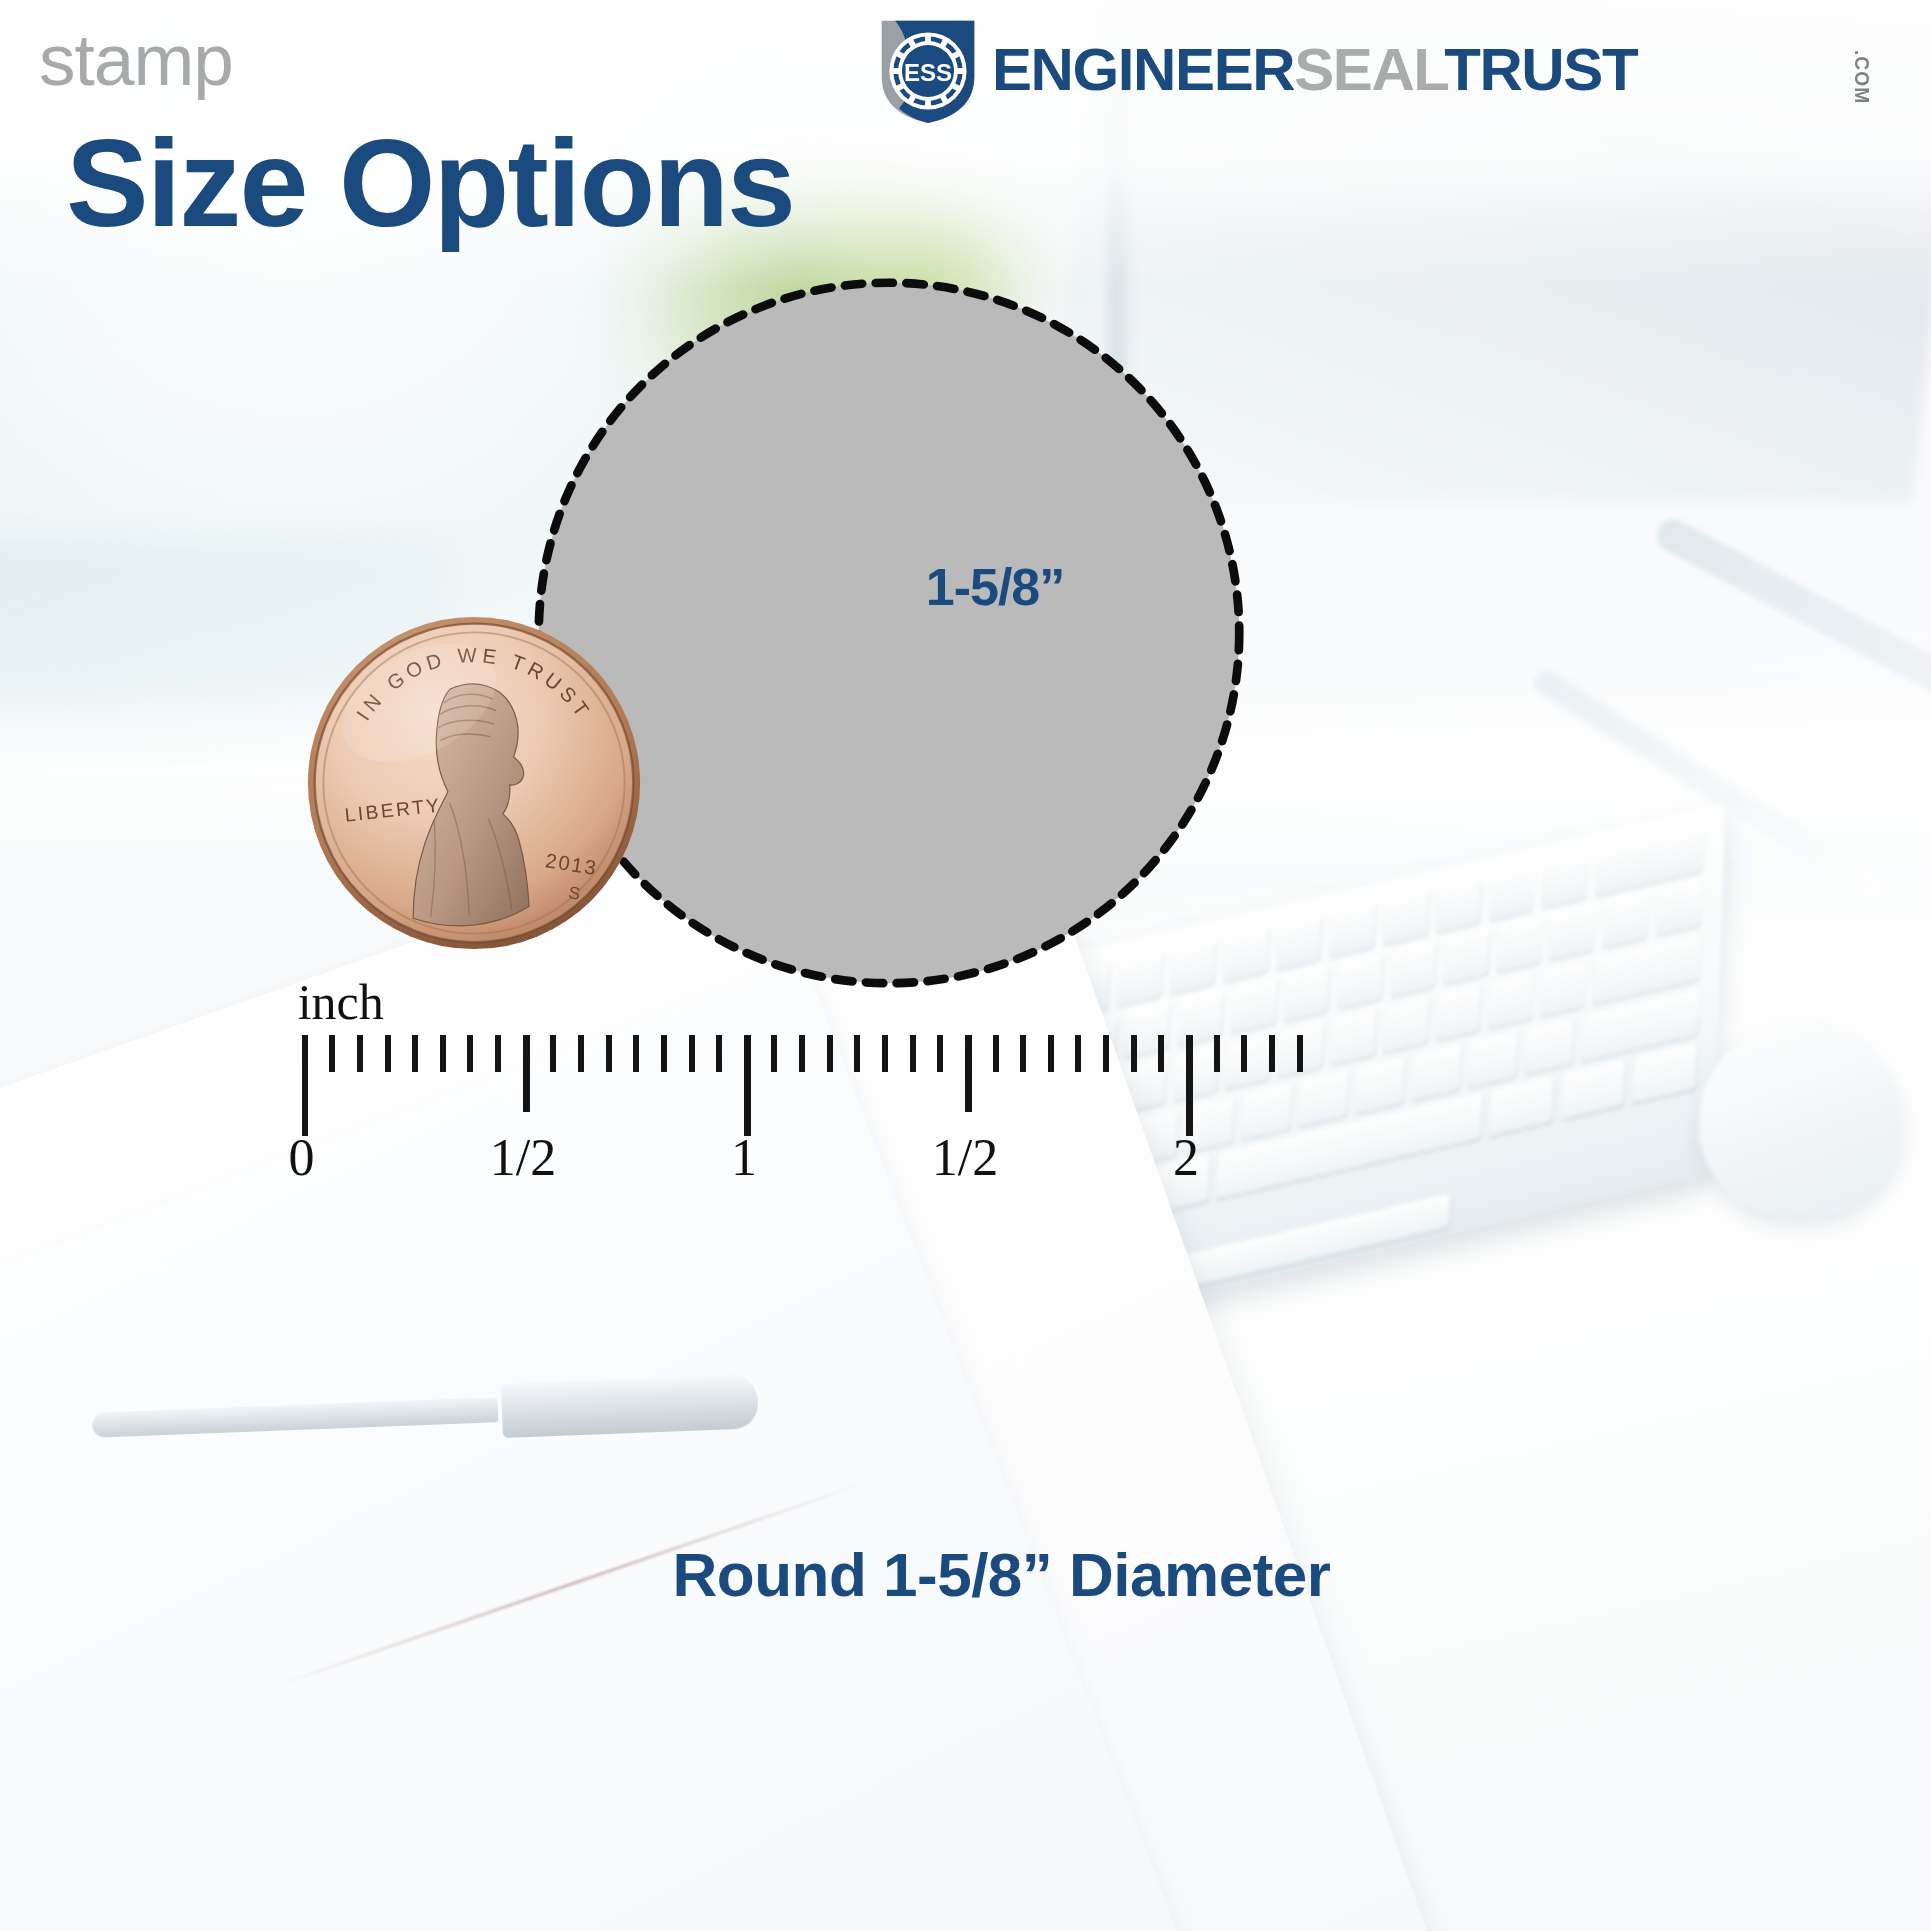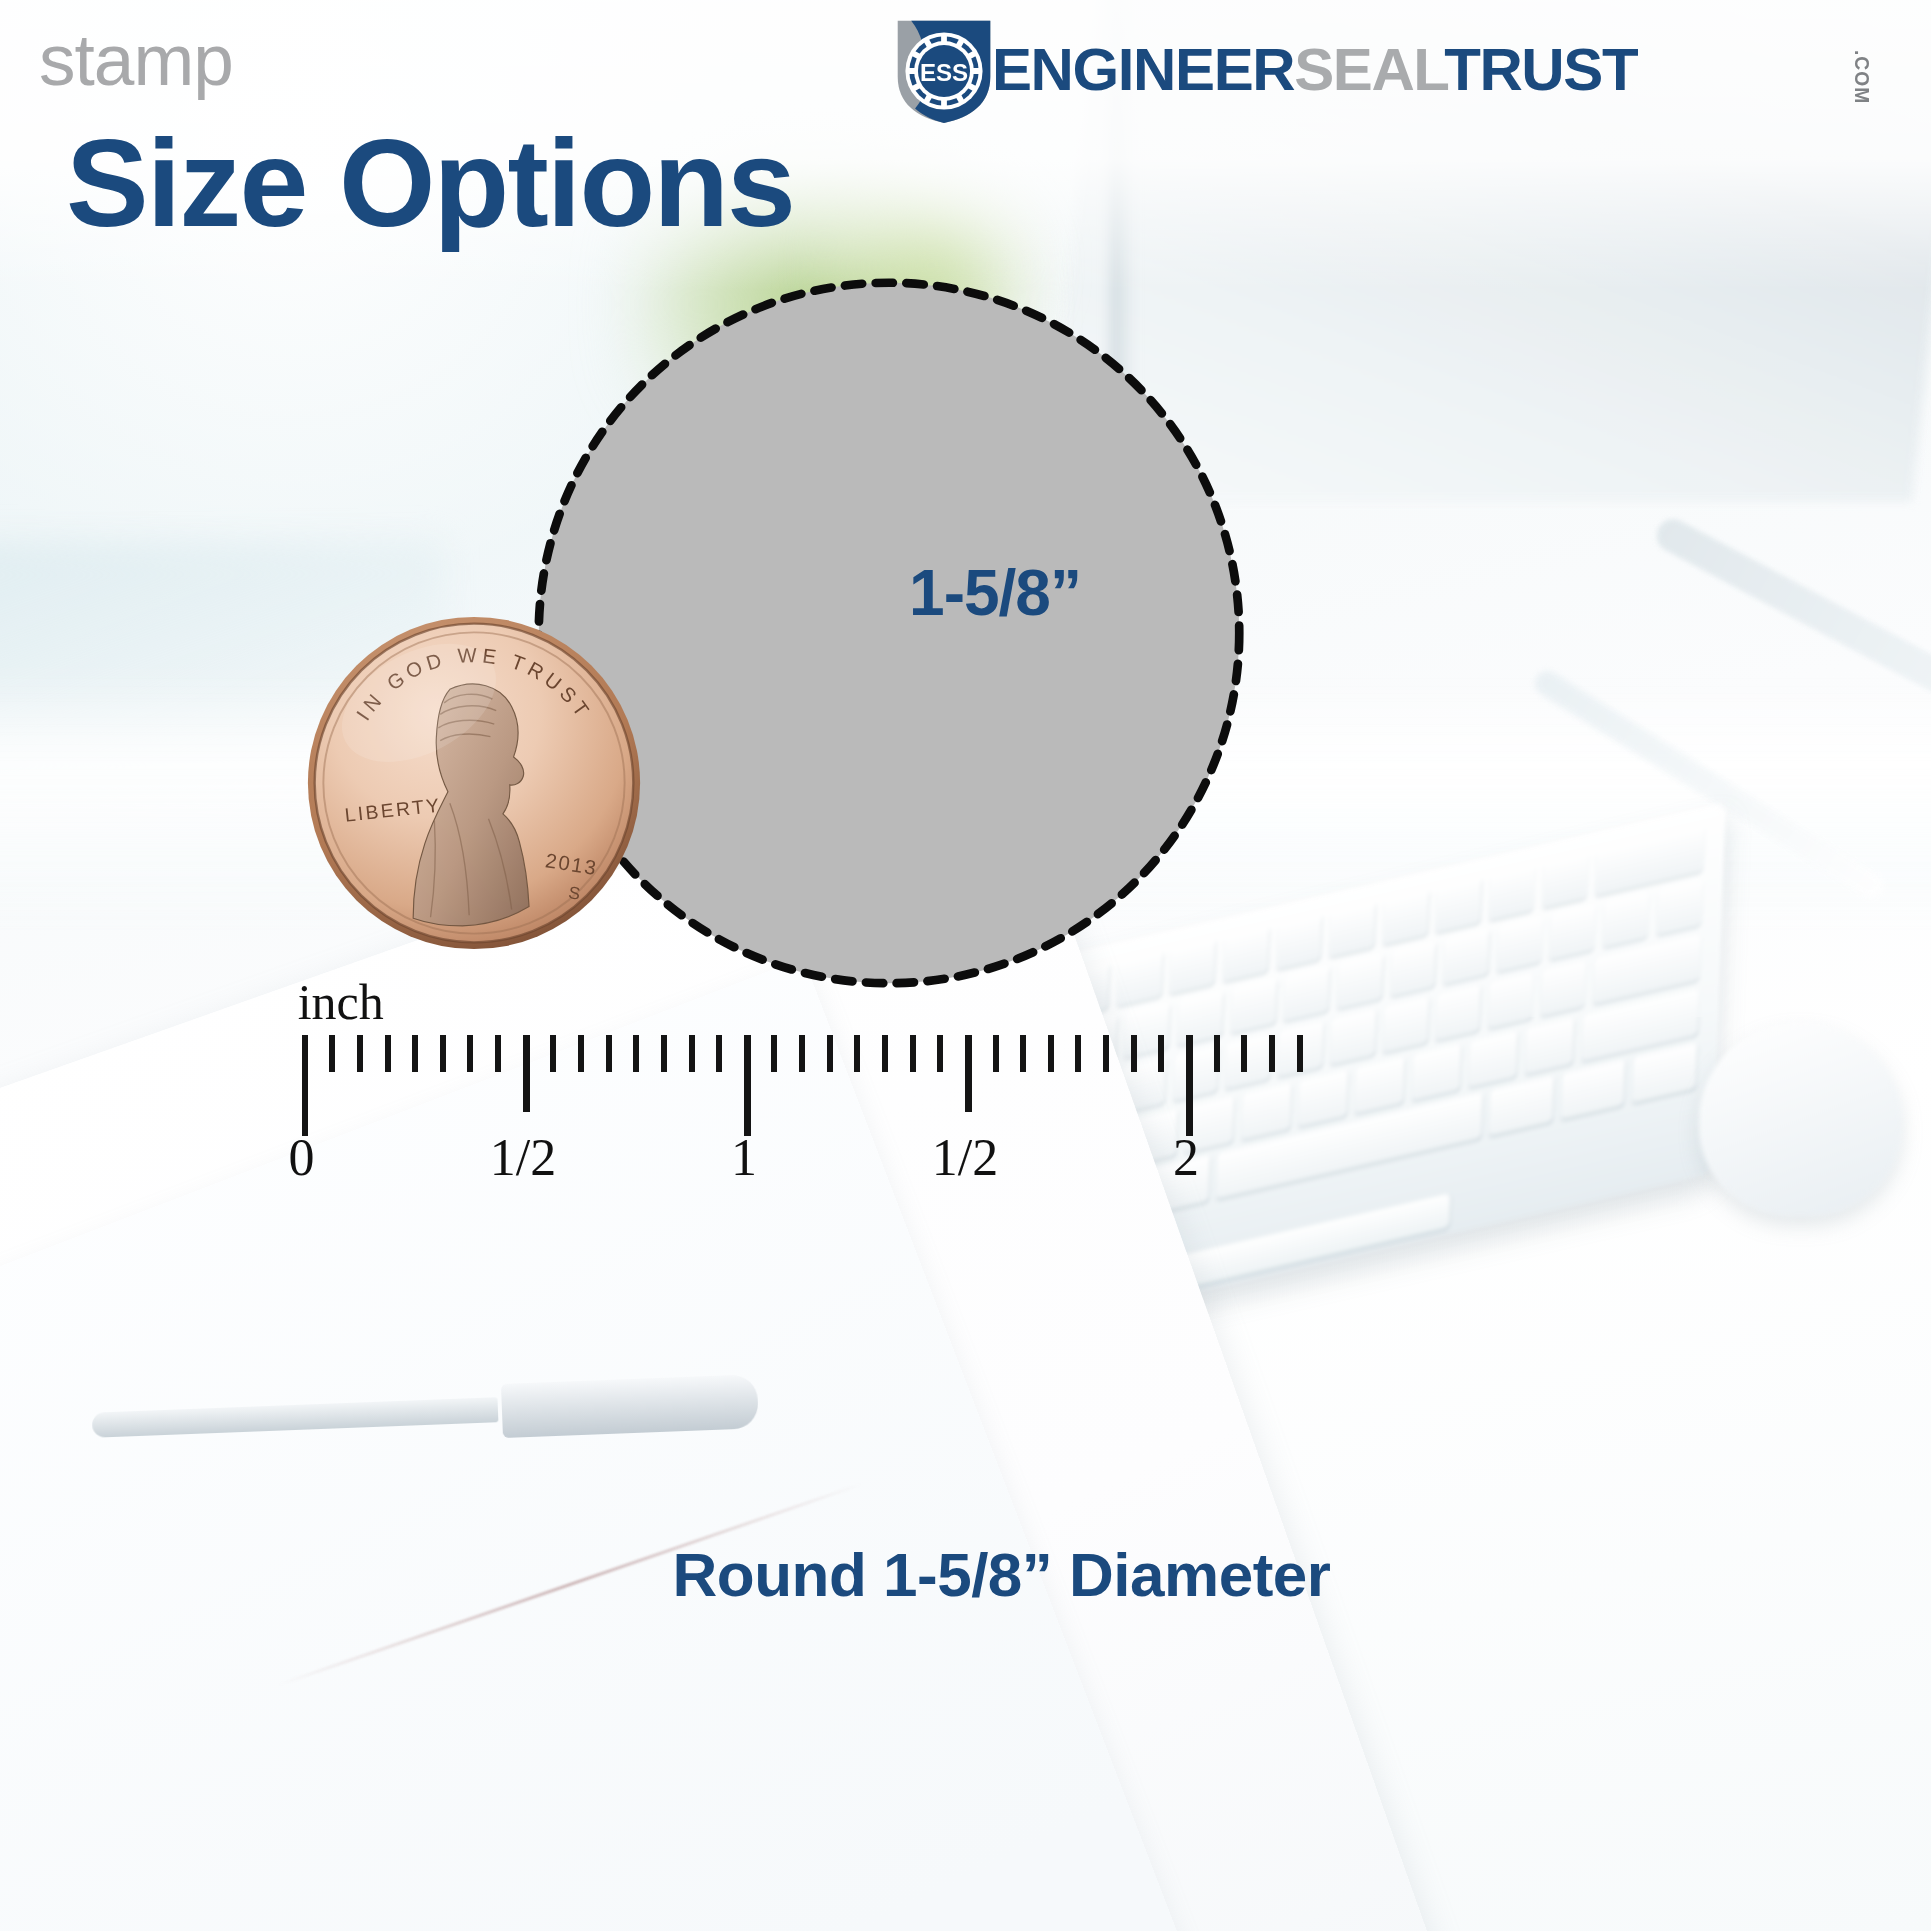--- a/index.html
+++ b/index.html
@@ -160,21 +160,21 @@
   }
   .title{
     position:absolute;left:37px;top:121px;
     font-size:124px;font-weight:700;color:#1b4a7e;letter-spacing:-1.9px;
     line-height:1;
     margin-left:29px;
   }
 
   
   .logo{position:absolute;left:874px;top:17.4px;width:1033px;height:106px;}
-  .logo-badge{position:absolute;left:16px;top:0;width:108px;height:108px;}
+  .logo-badge{position:absolute;left:0;top:0;width:108px;height:108px;}
   .logo-words{
     position:absolute;left:118px;top:23px;
     font-size:60px;font-weight:700;letter-spacing:-1.4px;line-height:1;
     white-space:nowrap;font-family:"Liberation Sans", sans-serif;
   }
   .w-eng{color:#1b4a7e;text-align:right;}
   .w-seal{color:#a9abad;}
   .w-stamps{color:#1b4a7e;}
   .logo-dotcom{
     position:absolute;left:978px;top:33px;
@@ -184,21 +184,21 @@
   }
 
   
   .sample{
     position:absolute;left:532px;top:276px;width:714px;height:714px;
   }
   .sample svg{position:absolute;inset:0;}
   .sample-label{
     position:absolute;left:241px;top:282px;width:444px;
     text-align:center;
-    color:#1b4a7e;font-weight:700;font-size:64px;line-height:1.12;
+    color:#1b4a7e;font-weight:700;font-size:52px;line-height:1.12;
     letter-spacing:-1px;
   }
   .sample-label .l2{display:block;}
 
   
   .penny{
     position:absolute;left:305px;top:614px;width:338px;height:338px;
   }
 
   

